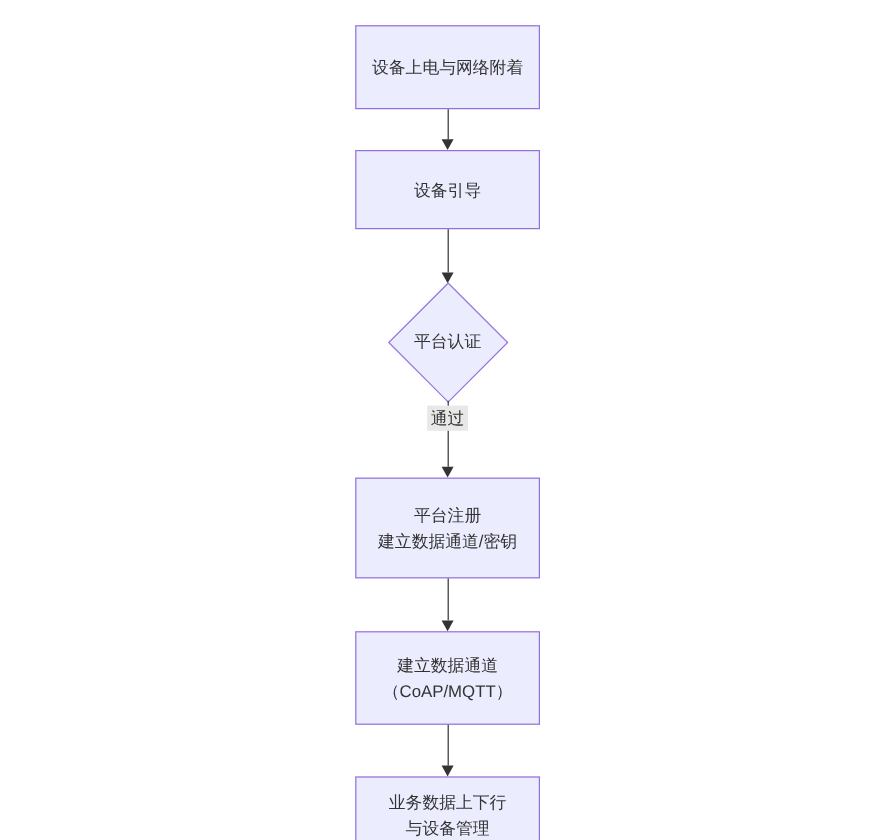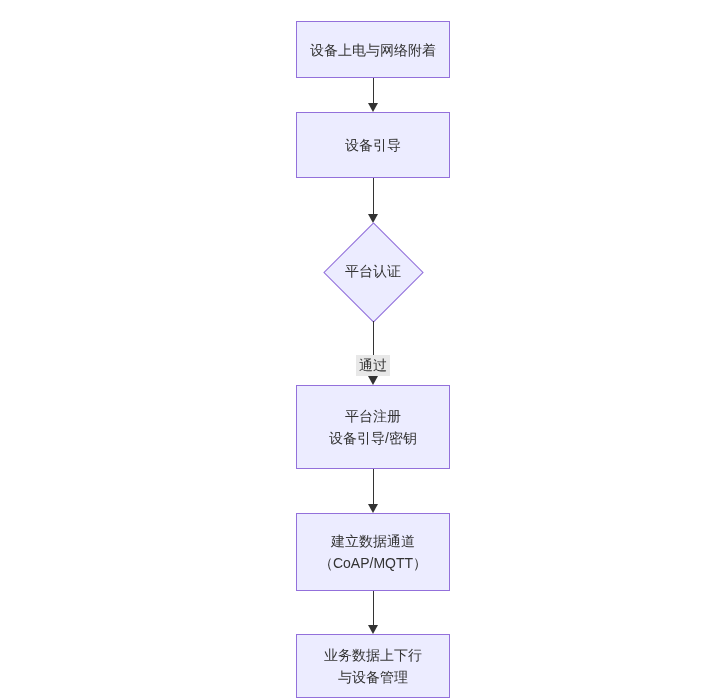--- a/index.html
+++ b/index.html
@@ -59,21 +59,21 @@
   }
   .arrow .arrow-head {
     width: 0;
     height: 0;
     border-left: 5px solid transparent;
     border-right: 5px solid transparent;
     border-top: 9px solid #333333;
   }
   .edge-label {
     position: absolute;
-    top: 34px;
+    top: 4px;
     left: 50%;
     transform: translateX(-50%);
     background: #e8e8e8;
     padding: 0 3px;
     font-size: 14px;
     line-height: 21px;
     color: #333333;
     white-space: nowrap;
     z-index: 2;
   }
@@ -102,21 +102,21 @@
     color: #333333;
     white-space: nowrap;
   }
 </style>
 </head>
 <body>
 
 <div class="canvas">
   <div class="flow-column">
 
-    <div class="node rect" style="height:57px">
+    <div class="node rect" style="height:70px">
       <span class="line">设备上电与网络附着</span>
     </div>
 
     <div class="arrow" style="height:34px">
       <div class="arrow-line"></div>
       <div class="arrow-head"></div>
     </div>
 
     <div class="node rect" style="height:66px">
       <span class="line">设备引导</span>
@@ -133,21 +133,21 @@
     </div>
 
     <div class="arrow" style="height:64px">
       <div class="arrow-line"></div>
       <span class="edge-label">通过</span>
       <div class="arrow-head"></div>
     </div>
 
     <div class="node rect" style="height:84px">
       <span class="line">平台注册</span>
-      <span class="line">设备引导/密钥</span>
+      <span class="line">建立数据通道/密钥</span>
     </div>
 
     <div class="arrow" style="height:44px">
       <div class="arrow-line"></div>
       <div class="arrow-head"></div>
     </div>
 
     <div class="node rect" style="height:78px">
       <span class="line">建立数据通道</span>
       <span class="line">（CoAP/MQTT）</span>

